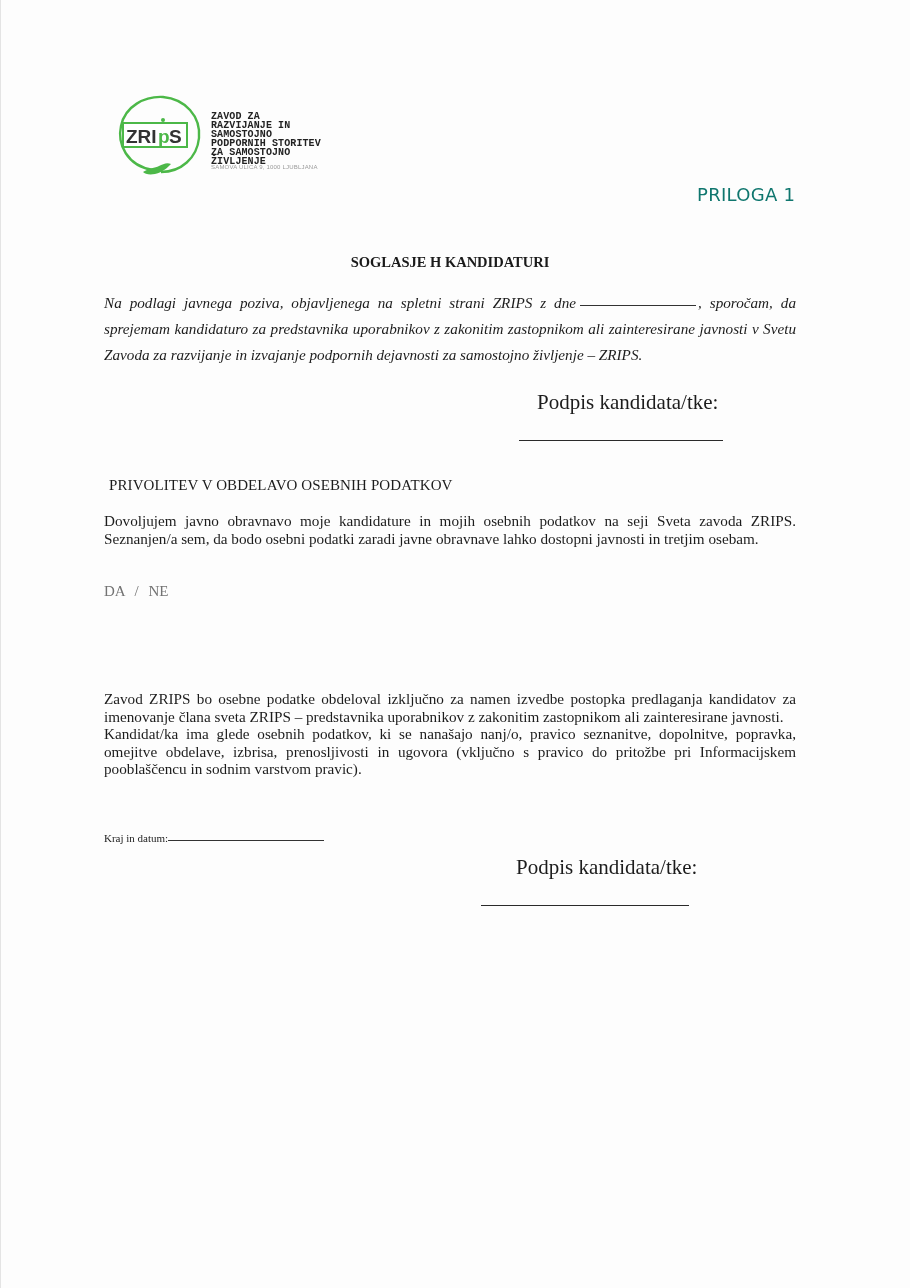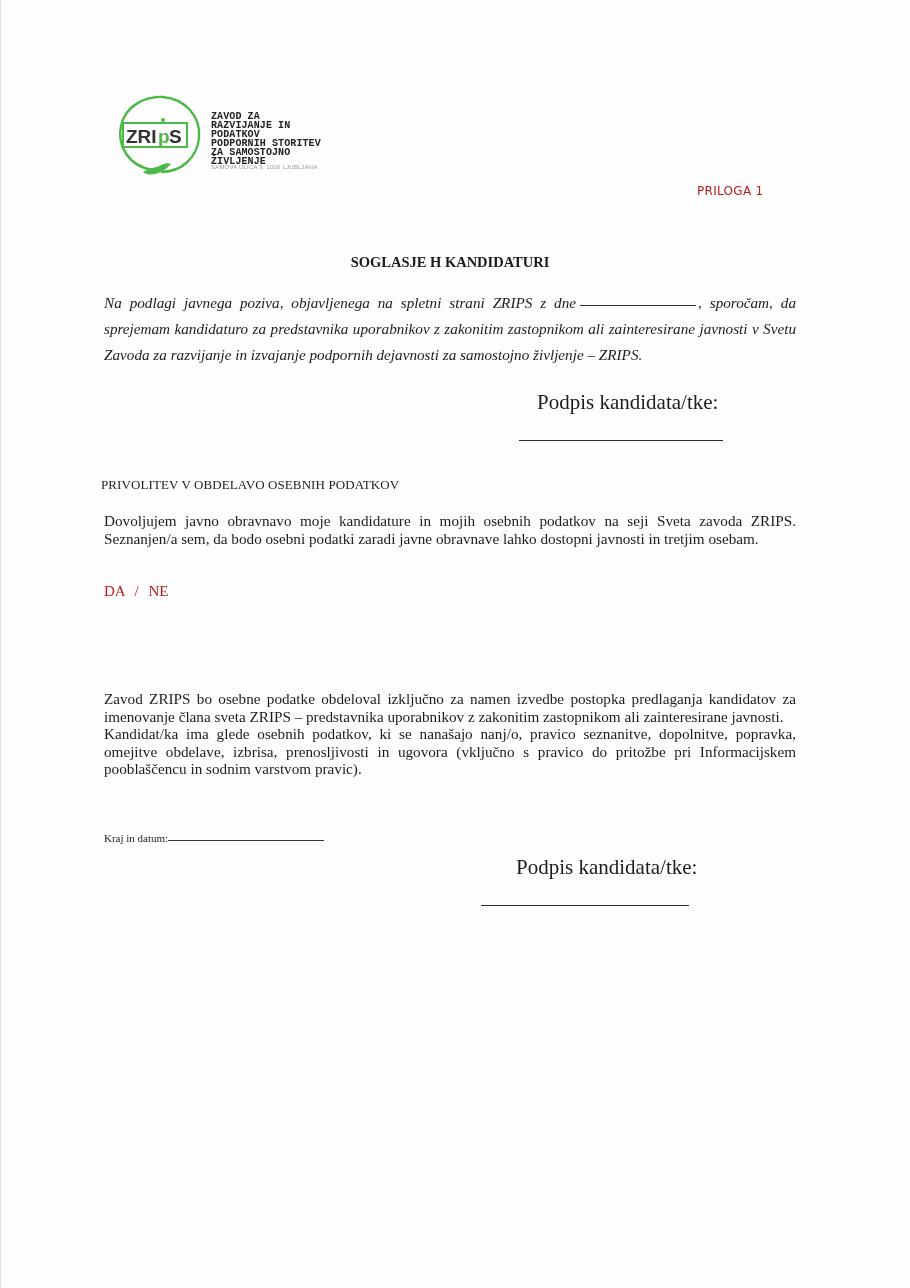--- a/index.html
+++ b/index.html
@@ -4,37 +4,37 @@
 <style>
   html, body { margin: 0; padding: 0; background: #ffffff; }
   body { width: 910px; height: 1288px; position: relative; overflow: hidden; font-family: "DejaVu Serif", serif; color: #1c1c1c; }
   .page { position: absolute; left: 0; top: 0; width: 910px; height: 1288px; background: #fdfdfd; border-left: 1px solid #e4e4e4; box-sizing: border-box; }
 
   .logo { position: absolute; left: 114px; top: 92px; width: 230px; height: 90px; }
   .logo-mark { position: absolute; left: 0; top: 0; width: 90px; height: 90px; }
   .logo-lines { position: absolute; left: 96px; top: 20px; font-family: Liberation Mono, monospace; font-weight: bold; font-size: 10px; line-height: 9px; color: #222; letter-spacing: 0.1px; }
   .logo-address { position: absolute; left: 96px; top: 72px; font-family: "Liberation Sans", sans-serif; font-size: 6px; color: #9a9a9a; letter-spacing: 0.2px; }
 
-  .annex { position: absolute; left: 696px; top: 184px; font-family: "DejaVu Sans", sans-serif; font-size: 12px; color: #b91c1c; letter-spacing: 0.3px; }
+  .annex { position: absolute; left: 696px; top: 184px; font-family: "DejaVu Sans", sans-serif; font-size: 18px; color: #0f766e; letter-spacing: 0.3px; }
 
   .title { position: absolute; left: 0; width: 898px; top: 254px; text-align: center; font-family: "Liberation Serif", serif; font-weight: bold; font-size: 14.5px; color: #1a1a1a; }
 
   .para { position: absolute; left: 103px; width: 692px; font-family: "Liberation Serif", serif; font-size: 15.2px; color: #1c1c1c; text-align: justify; }
   .p1 { top: 290px; line-height: 26px; font-style: italic; }
   .blank-inline { display: inline-block; width: 116px; border-bottom: 1px solid #333; vertical-align: 2px; margin: 0 2px 0 4px; height: 1px; }
 
   .sig-label { position: absolute; font-family: "Liberation Serif", serif; font-size: 21px; color: #1c1c1c; }
   .sig-line { position: absolute; height: 0; border-top: 1px solid #2a2a2a; }
 
-  .section-head { position: absolute; left: 100px; font-family: "Liberation Serif", serif; font-size: 13px; color: #1c1c1c; letter-spacing: 0.1px; }
+  .section-head { position: absolute; left: 108px; font-family: "Liberation Serif", serif; font-size: 15px; color: #1c1c1c; letter-spacing: 0.1px; }
 
   .p2 { top: 512px; line-height: 18px; }
   .p3 { top: 690px; line-height: 17.5px; }
 
-  .choice { position: absolute; left: 103px; top: 583px; font-family: "Liberation Serif", serif; font-size: 15px; color: #b91c1c; word-spacing: 6px; }
+  .choice { position: absolute; left: 103px; top: 583px; font-family: "Liberation Serif", serif; font-size: 15px; color: #737373; word-spacing: 6px; }
   .choice span { cursor: pointer; }
 
   .place-date { position: absolute; left: 103px; top: 832px; font-family: "Liberation Serif", serif; font-size: 11px; color: #1c1c1c; }
   .place-line { display: inline-block; width: 156px; border-bottom: 1px solid #333; vertical-align: 1px; height: 1px; }
 </style>
 </head>
 <body>
 
 <div class="page">
 
@@ -43,21 +43,21 @@
       <path d="M38 78 C 12 74, 2 52, 6 34 C 10 14, 30 4, 48 5 C 70 7, 86 24, 84 46 C 82 66, 66 80, 46 80" fill="none" stroke="#4cb848" stroke-width="2.4"></path>
       <rect x="8" y="31" width="64" height="24" fill="#fff" stroke="#4cb848" stroke-width="2"></rect>
       <text x="11" y="51" font-family="Liberation Sans, sans-serif" font-weight="bold" font-size="19" fill="#333">ZRI</text>
       <text x="43" y="51" font-family="Liberation Sans, sans-serif" font-weight="bold" font-size="19" fill="#4cb848">p</text>
       <text x="54" y="51" font-family="Liberation Sans, sans-serif" font-weight="bold" font-size="19" fill="#333">S</text>
       <circle cx="48" cy="28" r="2" fill="#4cb848"></circle>
       <path d="M28 80 C 34 76, 40 76, 44 74 C 48 72, 52 70, 56 72 C 52 76, 48 80, 40 82 C 34 83, 30 82, 28 80 Z" fill="#4cb848"></path>
     </svg>
     <div class="logo-lines">
       <div>ZAVOD ZA</div>
-      <div>RAZVIJANJE IN PODATKOV</div>
+      <div>RAZVIJANJE IN SAMOSTOJNO</div>
       <div>PODPORNIH STORITEV</div>
       <div>ZA SAMOSTOJNO ŽIVLJENJE</div>
     </div>
     <div class="logo-address">SAMOVA ULICA 9, 1000 LJUBLJANA</div>
   </div>
 
   <div class="annex">PRILOGA 1</div>
 
   <div class="title">SOGLASJE H KANDIDATURI</div>
 

